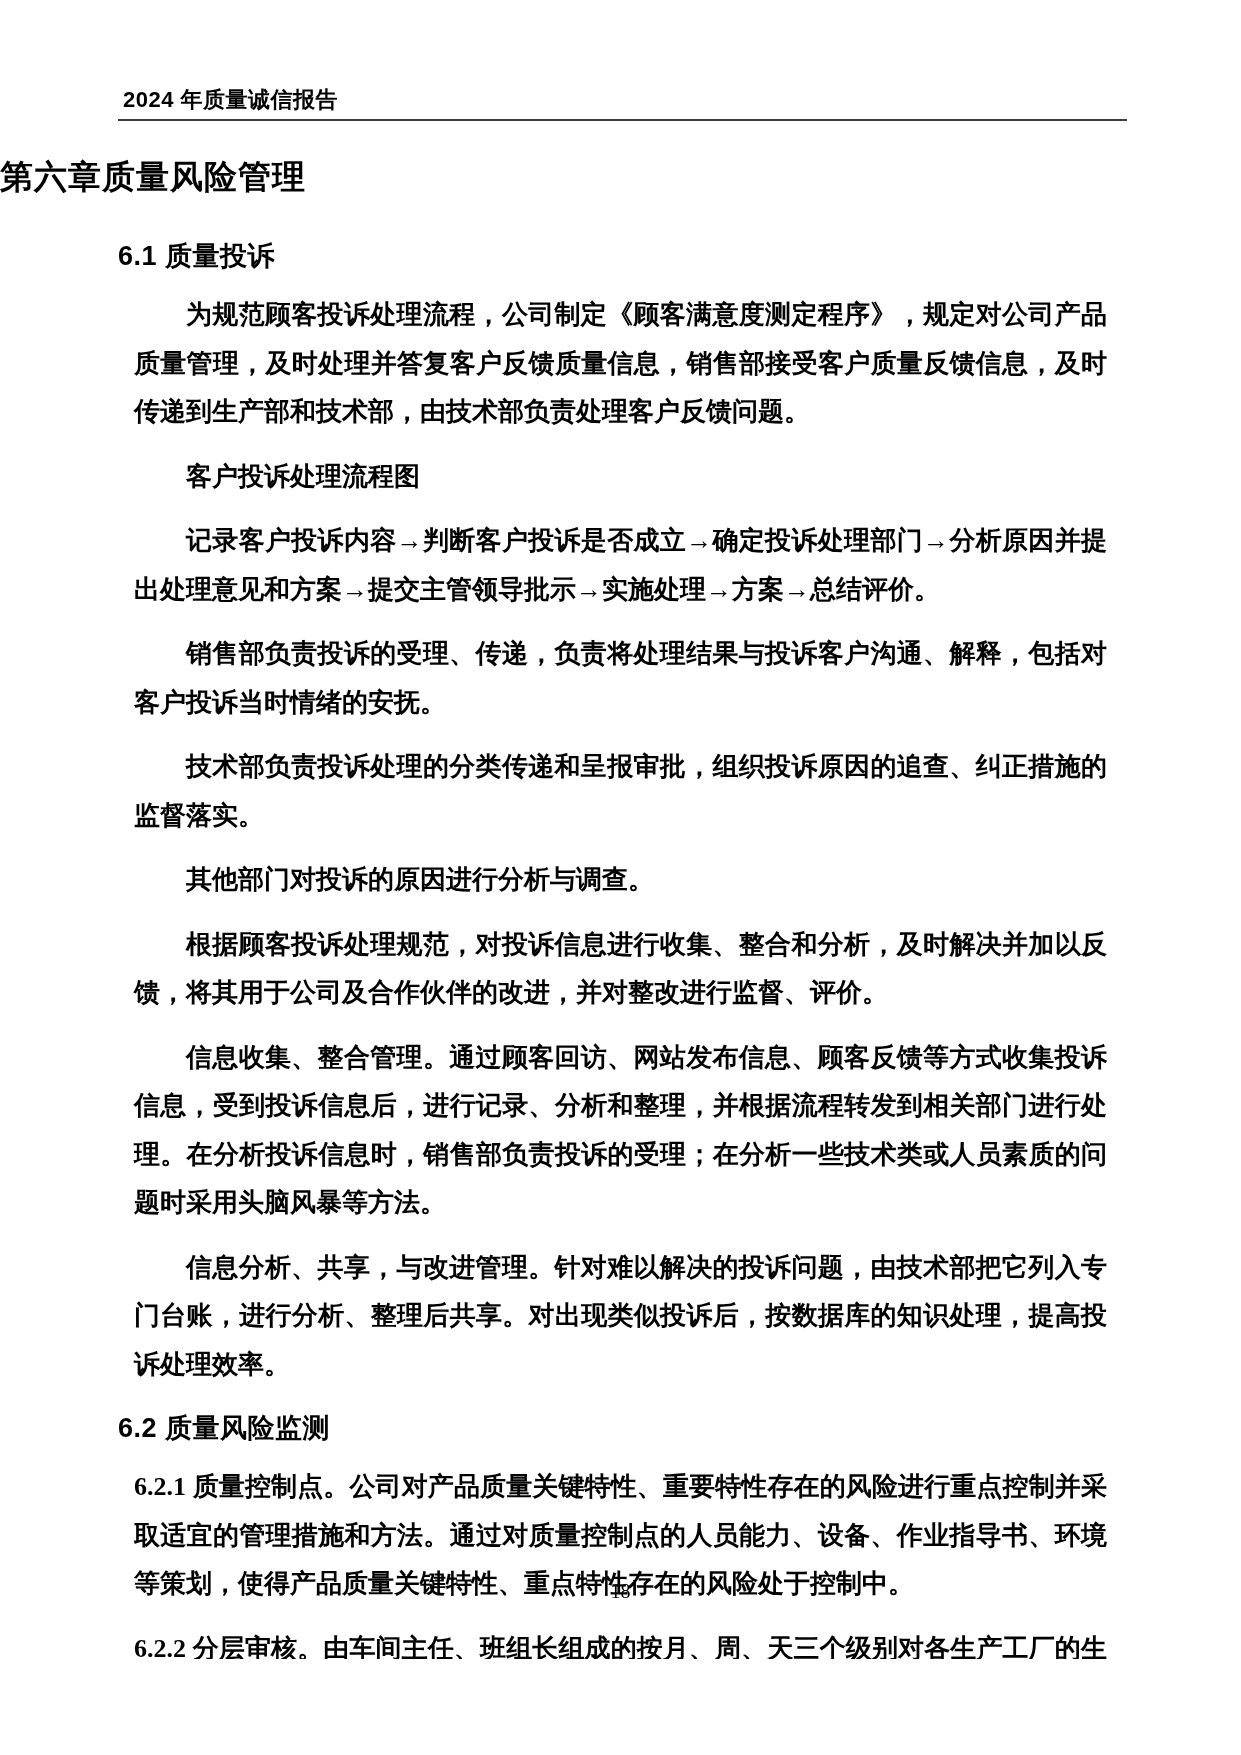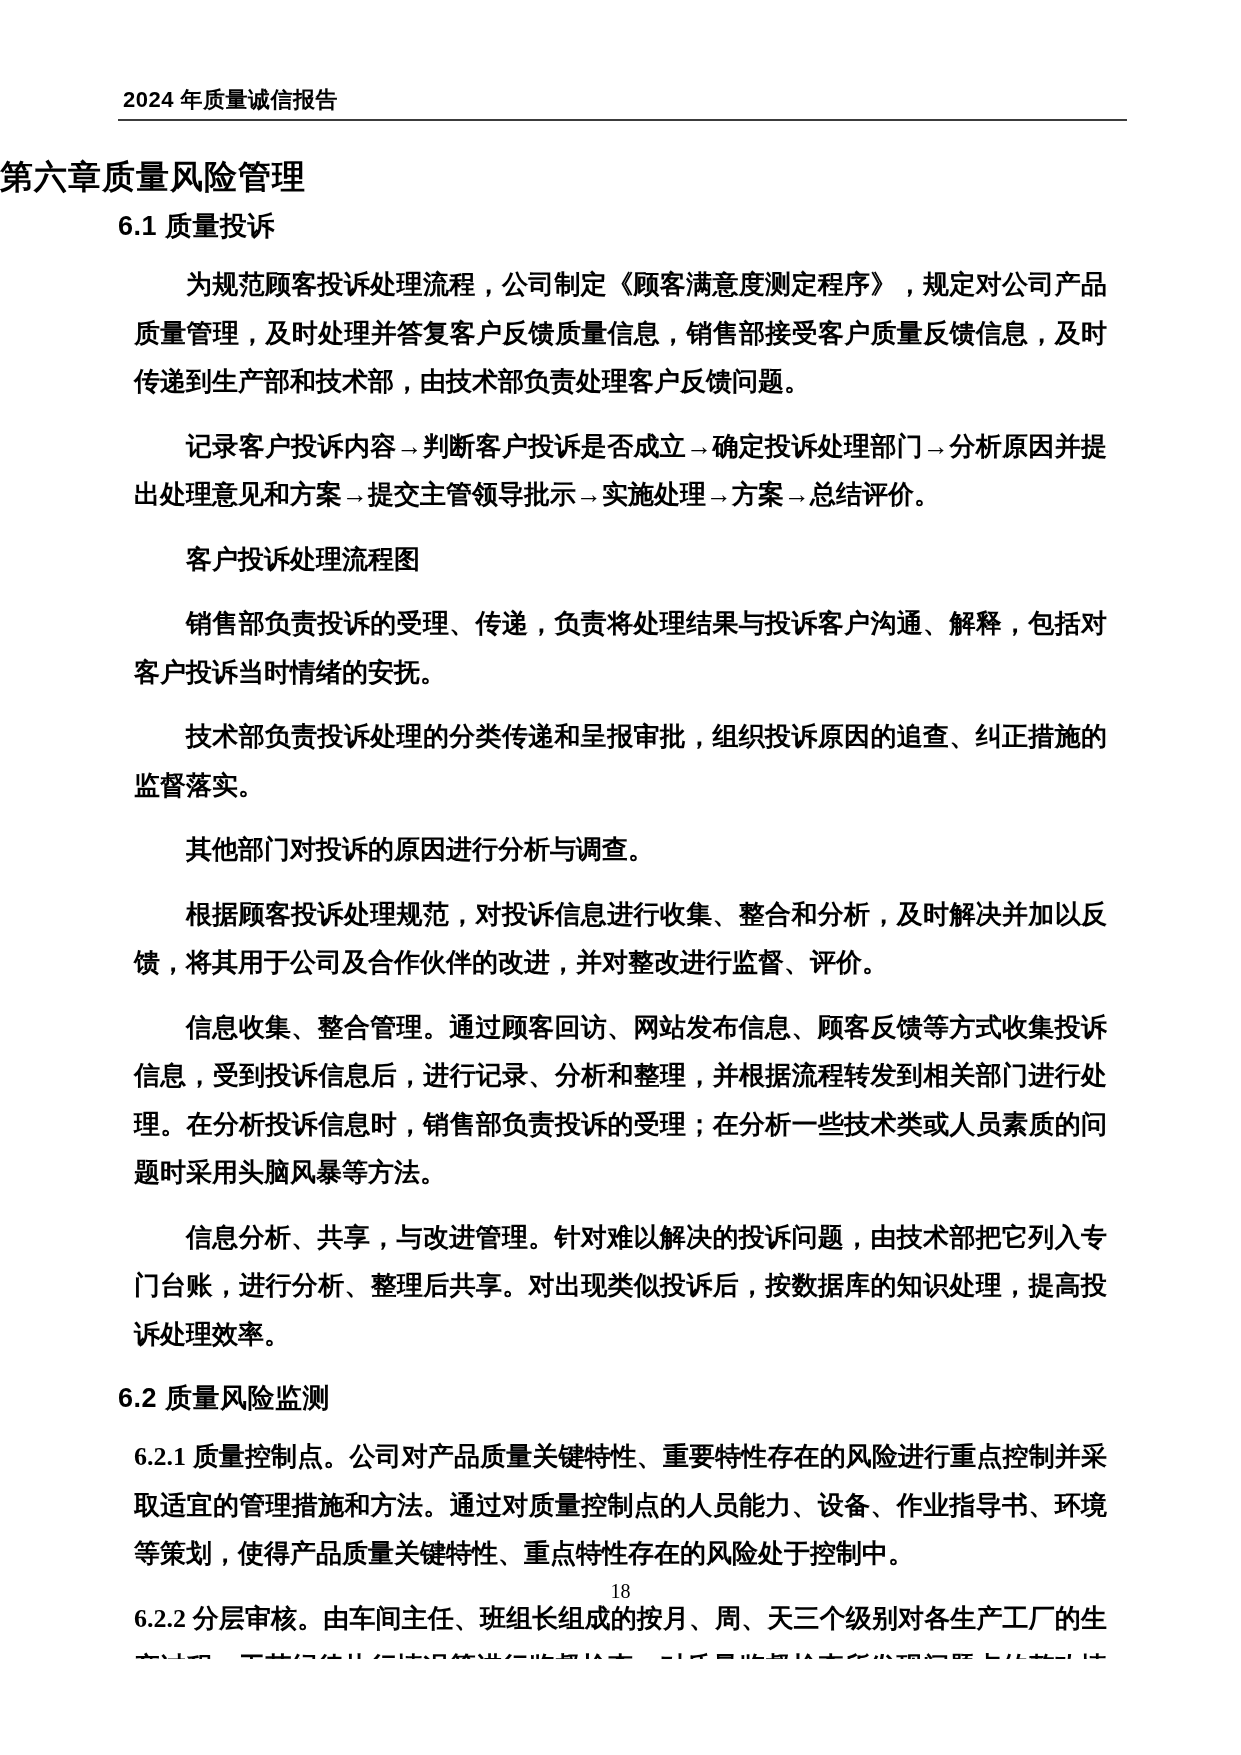--- a/index.html
+++ b/index.html
@@ -51,21 +51,21 @@
   .sec-heading {
     margin: 20px 0 6px 0;
     font-family: "Liberation Sans", "DejaVu Sans", sans-serif;
     font-size: 27px;
     font-weight: bold;
     line-height: 38px;
     text-align: left;
     letter-spacing: 0.5px;
   }
   .sec-heading.first {
-    margin-top: 4px;
+    margin-top: 34px;
   }
   .para {
     margin: 16px;
     font-weight: bold;
   }
   .para.indent {
     text-indent: 2em;
   }
   .page-number {
     position: absolute;
@@ -84,22 +84,22 @@
 
   <div class="header">
     <span class="header-text">2024 年质量诚信报告</span>
   </div>
 
   <div class="chapter-title">第六章质量风险管理</div>
 
   <div class="doc-body">
       <h2 class="sec-heading first">6.1 质量投诉</h2>
       <p class="para indent">为规范顾客投诉处理流程，公司制定《顾客满意度测定程序》，规定对公司产品质量管理，及时处理并答复客户反馈质量信息，销售部接受客户质量反馈信息，及时传递到生产部和技术部，由技术部负责处理客户反馈问题。</p>
+      <p class="para indent">客户投诉处理流程图</p>
       <p class="para indent">记录客户投诉内容→判断客户投诉是否成立→确定投诉处理部门→分析原因并提出处理意见和方案→提交主管领导批示→实施处理→方案→总结评价。</p>
-      <p class="para indent">客户投诉处理流程图</p>
       <p class="para indent">销售部负责投诉的受理、传递，负责将处理结果与投诉客户沟通、解释，包括对客户投诉当时情绪的安抚。</p>
       <p class="para indent">技术部负责投诉处理的分类传递和呈报审批，组织投诉原因的追查、纠正措施的监督落实。</p>
       <p class="para indent">其他部门对投诉的原因进行分析与调查。</p>
       <p class="para indent">根据顾客投诉处理规范，对投诉信息进行收集、整合和分析，及时解决并加以反馈，将其用于公司及合作伙伴的改进，并对整改进行监督、评价。</p>
       <p class="para indent">信息收集、整合管理。通过顾客回访、网站发布信息、顾客反馈等方式收集投诉信息，受到投诉信息后，进行记录、分析和整理，并根据流程转发到相关部门进行处理。在分析投诉信息时，销售部负责投诉的受理；在分析一些技术类或人员素质的问题时采用头脑风暴等方法。</p>
       <p class="para indent">信息分析、共享，与改进管理。针对难以解决的投诉问题，由技术部把它列入专门台账，进行分析、整理后共享。对出现类似投诉后，按数据库的知识处理，提高投诉处理效率。</p>
       <h2 class="sec-heading">6.2 质量风险监测</h2>
       <p class="para">6.2.1 质量控制点。公司对产品质量关键特性、重要特性存在的风险进行重点控制并采取适宜的管理措施和方法。通过对质量控制点的人员能力、设备、作业指导书、环境等策划，使得产品质量关键特性、重点特性存在的风险处于控制中。</p>
       <p class="para">6.2.2 分层审核。由车间主任、班组长组成的按月、周、天三个级别对各生产工厂的生产过程、工艺纪律执行情况等进行监督检查，对质量监督检查所发现问题点的整改情况进行督促，确保其及时有效的整改。</p>
     </div>

